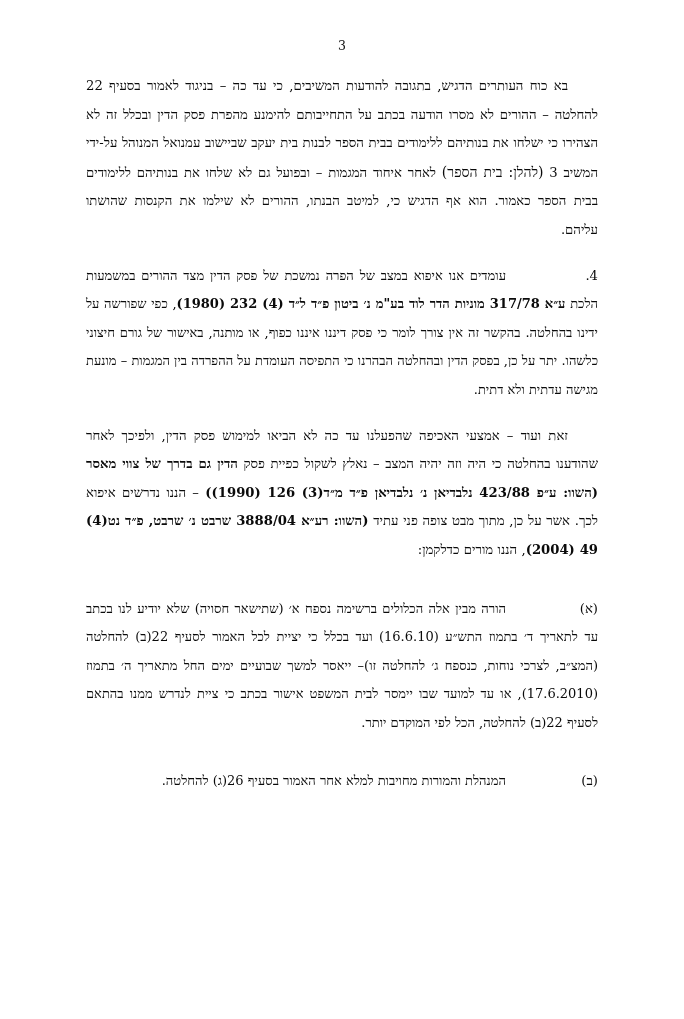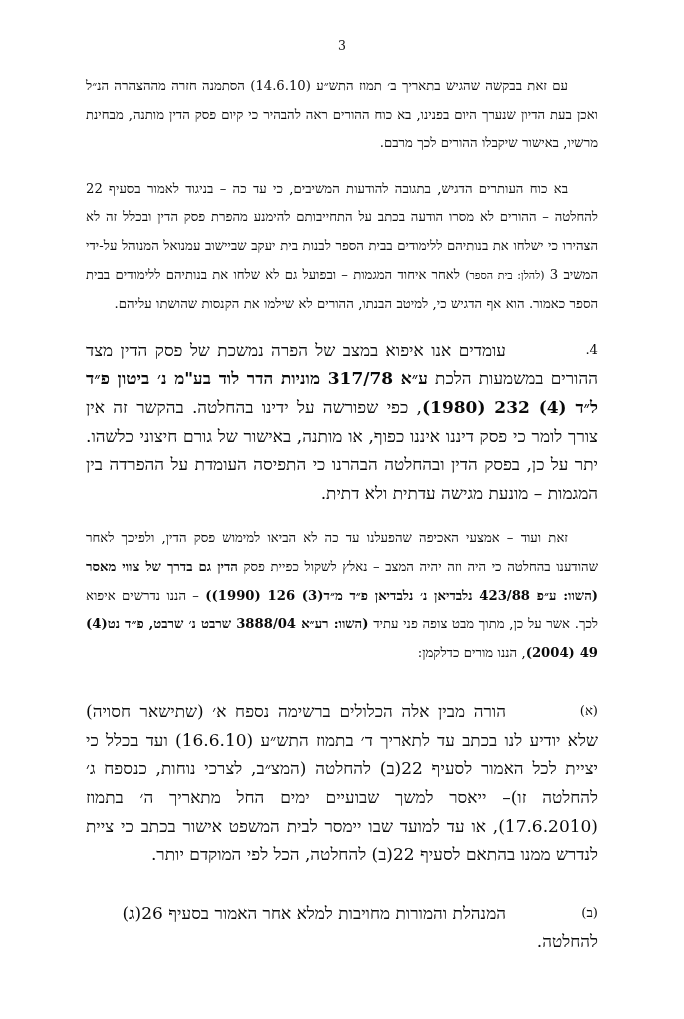--- a/index.html
+++ b/index.html
@@ -73,46 +73,43 @@
     text-align: right;
     direction: ltr;
     unicode-bidi: isolate;
   }
   .list-row .marker.he {
     direction: rtl;
   }
   .list-row .row-text {
     display: block;
     padding-right: 0;
-    font-size: 17px;
+    font-size: 13px;
     line-height: 28.6px;
     text-align: justify;
     text-justify: inter-word;
     direction: rtl;
   }
   .list-row .row-text .lead-gap {
     display: inline-block;
     width: 92px;
   }
 
   .b { font-weight: bold; }
-  .sm { font-size: 11px; }
+  .sm { font-size: 14px; }
 </style>
 </head>
 <body>
 
 <div class="page">
 
   <div class="page-number">3</div>
 
   <div class="body-col">
 
-    <p class="para indent-first">
-      <span>עם זאת בבקשה שהגיש בתאריך ב׳ תמוז התש״ע (14.6.10) הסתמנה חזרה מההצהרה הנ״ל ואכן בעת הדיון שנערך היום בפנינו, בא כוח ההורים ראה להבהיר כי קיום פסק הדין מותנה, מבחינת מרשיו, באישור שיקבלו ההורים לכך מרבם.</span>
-    </p>
 
     <p class="para indent-first">
       <span>בא כוח העותרים הדגיש, בתגובה להודעות המשיבים, כי עד כה – בניגוד לאמור בסעיף 22 להחלטה – ההורים לא מסרו הודעה בכתב על התחייבותם להימנע מהפרת פסק הדין ובכלל זה לא הצהירו כי ישלחו את בנותיהם ללימודים בבית הספר לבנות בית יעקב שביישוב עמנואל המנוהל על-ידי המשיב 3 </span><span class="sm">(להלן: בית הספר)</span><span> לאחר איחוד המגמות – ובפועל גם לא שלחו את בנותיהם ללימודים בבית הספר כאמור. הוא אף הדגיש כי, למיטב הבנתו, ההורים לא שילמו את הקנסות שהושתו עליהם.</span>
     </p>
 
     <div class="list-row">
       <span class="marker">.4</span>
       <span class="row-text">
         <span class="lead-gap"></span><span>עומדים אנו איפוא במצב של הפרה נמשכת של פסק הדין מצד ההורים במשמעות הלכת </span><span class="b">ע״א 317/78 מוניות הדר לוד בע"מ נ׳ ביטון פ״ד ל״ד (4) 232 (1980)</span><span>, כפי שפורשה על ידינו בהחלטה. בהקשר זה אין צורך לומר כי פסק דיננו איננו כפוף, או מותנה, באישור של גורם חיצוני כלשהו. יתר על כן, בפסק הדין ובהחלטה הבהרנו כי התפיסה העומדת על ההפרדה בין המגמות – מונעת מגישה עדתית ולא דתית.</span>
       </span>

